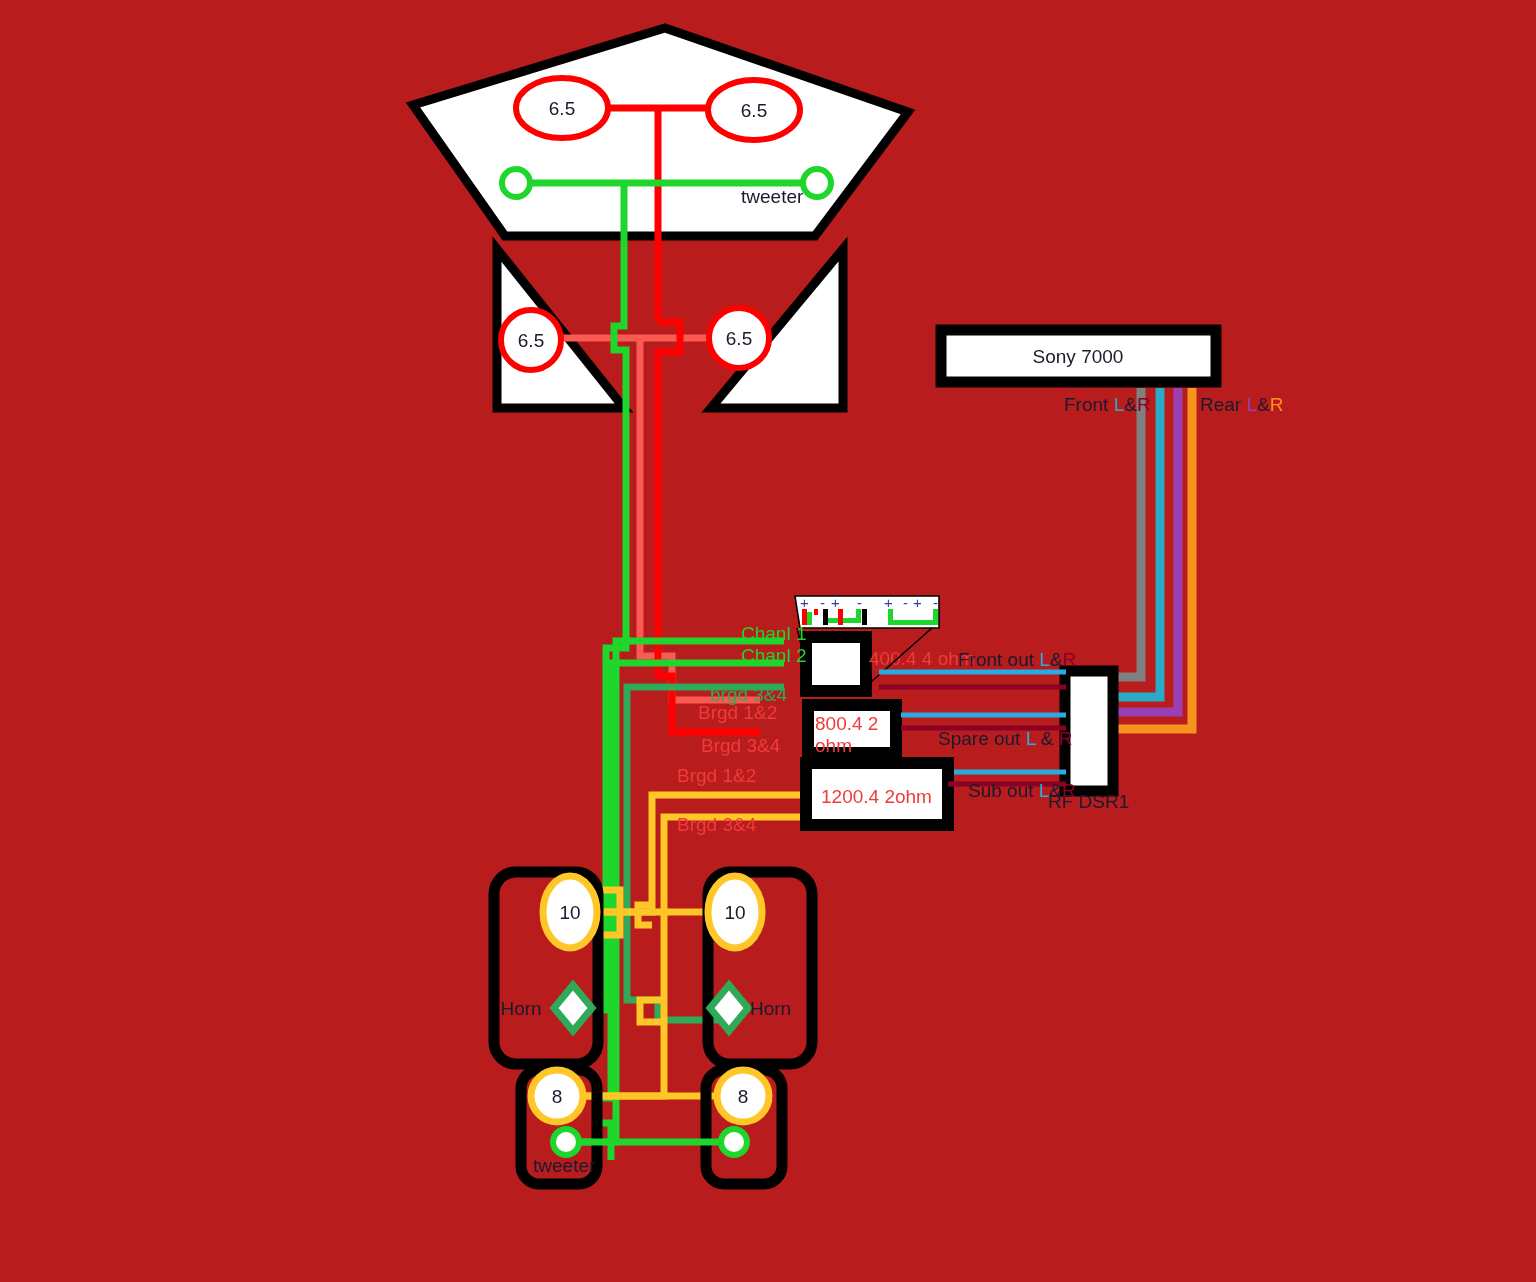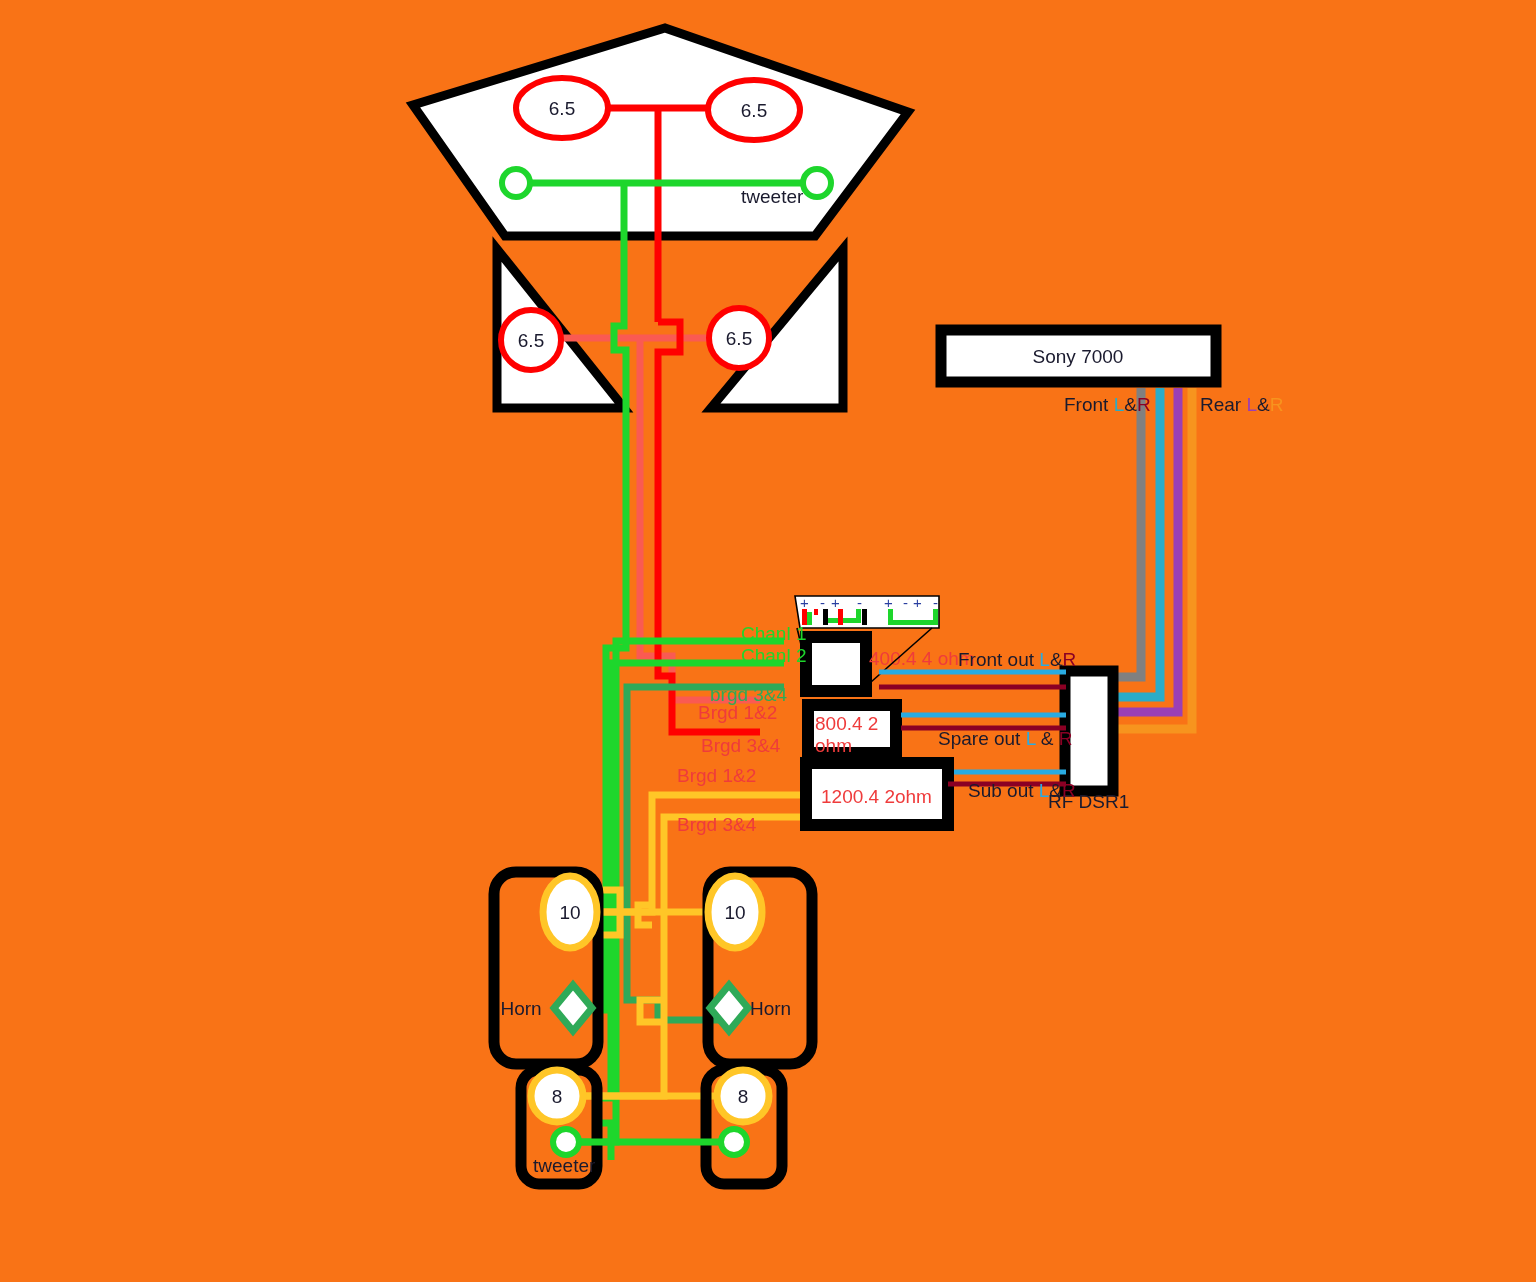--- a/index.html
+++ b/index.html
@@ -1,17 +1,17 @@
 <!DOCTYPE html>
 <html><head>
 <meta charset="utf-8">
 <style>
   html,body{margin:0;padding:0;background:#fff;}
   body{width:1536px;height:1282px;font-family:"Liberation Sans",sans-serif;overflow:hidden;}
-  #stage{position:relative;width:1536px;height:1282px;background:#f97316;}
+  #stage{position:relative;width:1536px;height:1282px;background:#b91c1c;}
   svg#diagram{position:absolute;left:0;top:0;width:1536px;height:1282px;}
   text{font-family:"Liberation Sans",sans-serif;}
   .lbl{font-size:19px;fill:#1a1a2e;}
   .lbl-red{font-size:19px;fill:#ef3b3b;}
   .lbl-green{font-size:19px;fill:#1ed62c;}
   .lbl-green2{font-size:19px;fill:#2faa58;}
   .spk-num{font-size:19px;fill:#1a1a2e;}
   .term-sign{font-size:15px;fill:#2a3fa0;font-family:"Liberation Sans",sans-serif;}
 </style>
 </head>

